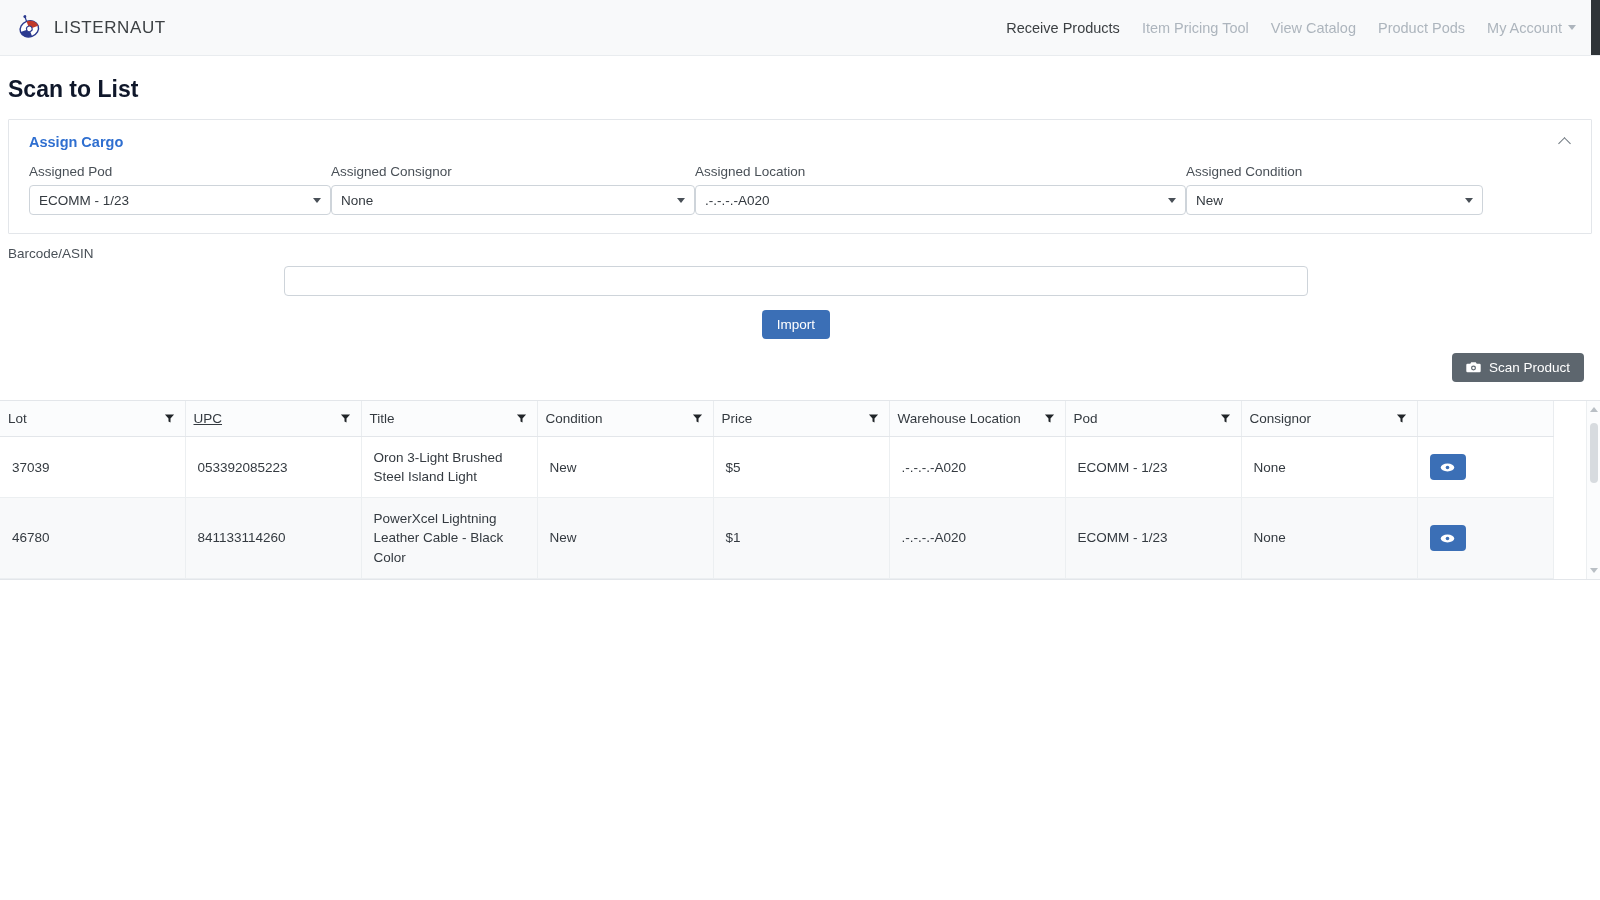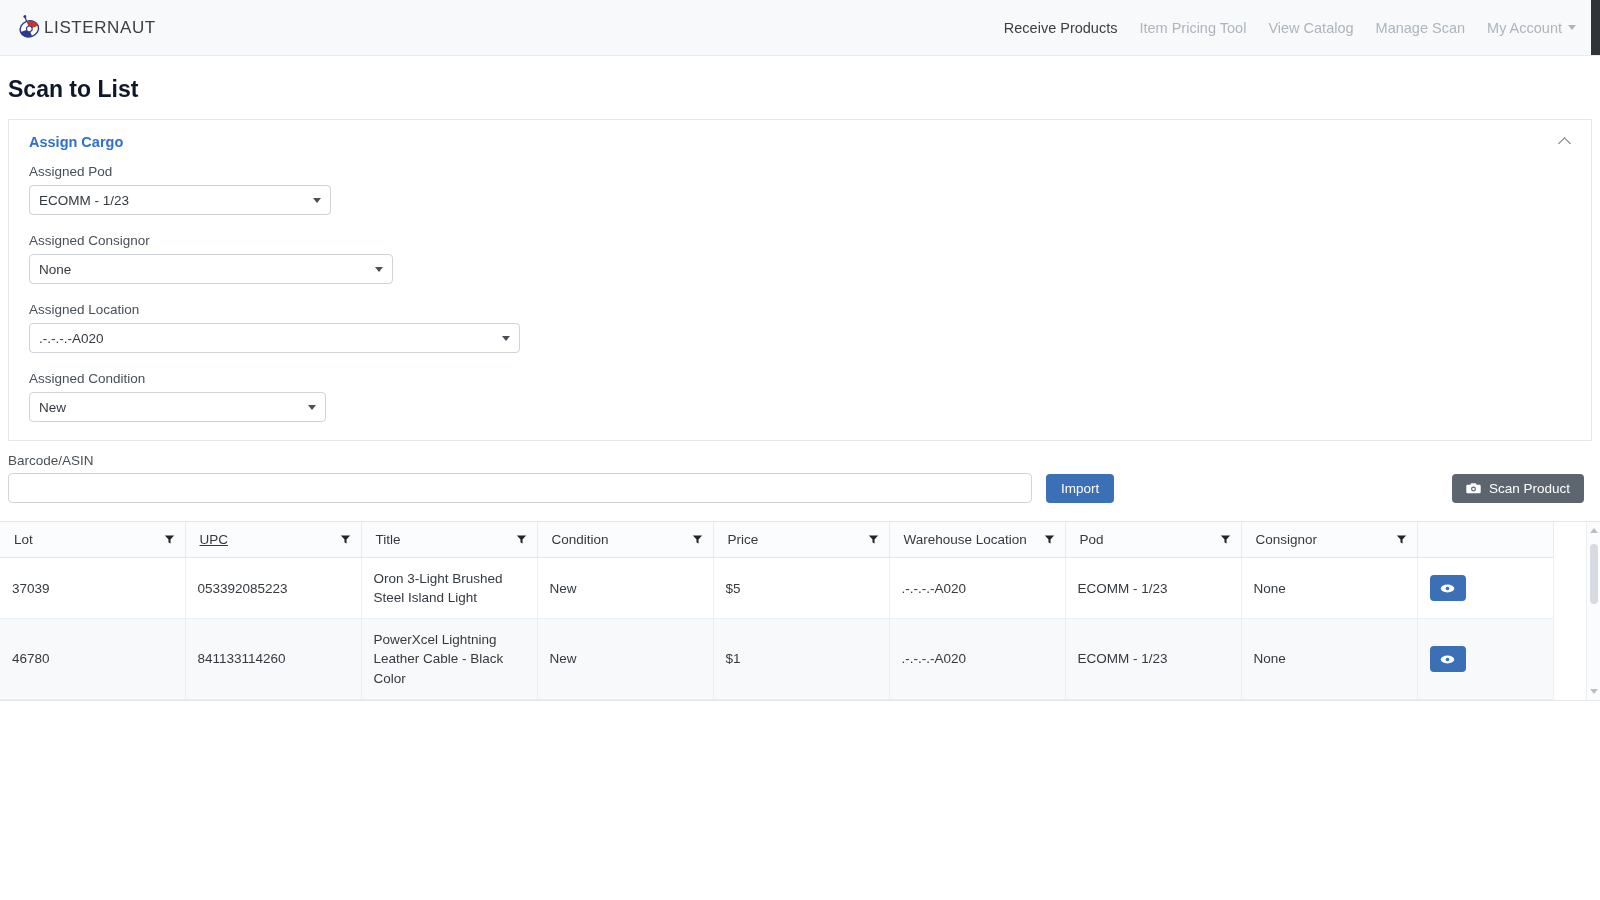--- a/index.html
+++ b/index.html
@@ -13,21 +13,21 @@
   
   .navbar {
     position: relative;
     height: 56px;
     background: #f8f9fa;
     border-bottom: 1px solid #e9ecef;
     display: flex;
     align-items: center;
     padding: 0 24px 0 14px;
   }
-  .brand { display: flex; align-items: center; }
+  .brand { display: flex; align-items: center; gap: 10px; }
   .brand-logo { width: 30px; height: 30px; display: block; }
   .brand-name {
     font-size: 17px;
     letter-spacing: 0.6px;
     color: #3c4043;
     font-weight: 400;
   }
   .nav-links {
     margin-left: auto;
     display: flex;
@@ -90,22 +90,20 @@
     left: 1px; top: 4px;
     width: 8px; height: 8px;
     border-left: 1.6px solid #6c757d;
     border-top: 1.6px solid #6c757d;
     transform: rotate(45deg);
   }
 
   .assign-row {
     display: flex;
     padding: 4px 20px 18px 20px;
-    gap: 18px;
-    flex-direction: column;
   }
   .field { display: flex; flex-direction: column; }
   .field-label {
     font-size: 13.5px;
     color: #495057;
     margin-bottom: 6px;
   }
   .select {
     height: 30px;
     border: 1px solid #ced4da;
@@ -135,20 +133,21 @@
   .barcode-label {
     font-size: 13.5px;
     color: #495057;
     margin-bottom: 5px;
   }
   .barcode-row {
     display: flex;
     align-items: center;
     gap: 14px;
     padding-right: 16px;
+    flex-direction: column;
   }
   .barcode-input {
     width: 1024px;
     height: 30px;
     border: 1px solid #ced4da;
     border-radius: 4px;
     background: #fff;
     font-size: 13.5px;
     padding: 0 9px;
     color: #343a40;
@@ -190,21 +189,21 @@
   }
   table { border-collapse: collapse; width: 1553px; table-layout: fixed; }
   thead th {
     background: #fbfcfd;
     border-right: 1px solid #e9ecef;
     border-bottom: 1px solid #e3e6ea;
     font-size: 13.5px;
     font-weight: normal;
     color: #343a40;
     text-align: left;
-    padding: 10px 10px 10px 14px;
+    padding: 10px 10px 10px 8px;
     height: 34px;
     position: relative;
   }
   thead th .th-inner { display: flex; align-items: center; }
   .funnel { margin-left: auto; width: 11px; height: 11px; display: block; cursor: pointer; }
   tbody td {
     border-right: 1px solid #eceff1;
     border-bottom: 1px solid #eceff1;
     font-size: 13.5px;
     color: #343a40;
@@ -286,21 +285,21 @@
         </g>
       </svg>
     </span>
     <span class="brand-name">LISTERNAUT</span>
   </div>
 
   <div class="nav-links">
     <span class="nav-link active">Receive Products</span>
     <span class="nav-link">Item Pricing Tool</span>
     <span class="nav-link">View Catalog</span>
-    <span class="nav-link">Manage Scan</span>
+    <span class="nav-link">Product Pods</span>
     <span class="nav-link has-caret">
       <span>My Account</span>
       <i class="caret"></i>
     </span>
   </div>
   <div class="nav-edge"></div>
 </div>
 
 <div class="page">
 

